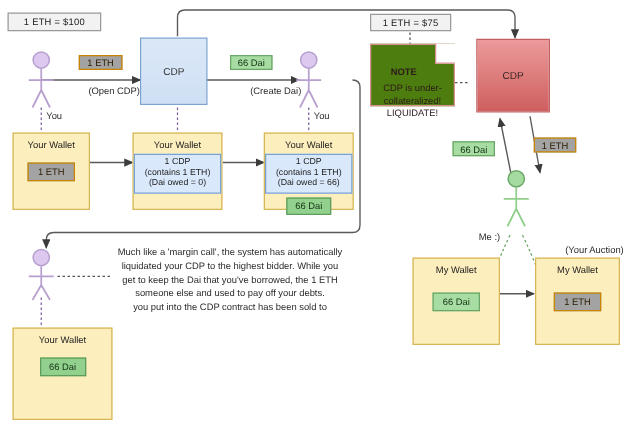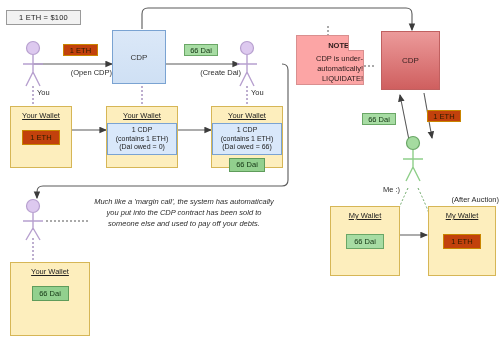--- a/index.html
+++ b/index.html
@@ -30,64 +30,64 @@
   }
   .cdp-red{
     background:linear-gradient(#ec9a9a,#cf5f5f);
     border:1px solid #c06060;
     display:flex;align-items:center;justify-content:center;
     font-size:8px;color:#3a2222;
   }
 
   
   .note{
-    background:#fca5a5;border:1px solid #d98f8f;
-    font-size:7.5px;color:#2c1b1b;text-align:right;line-height:10px;
-    padding-top:4px;
+    background:#4d7c0f;border:1px solid #d98f8f;
+    font-size:7.5px;color:#2c1b1b;text-align:center;line-height:10px;
+    padding-top:16px;
   }
   .note .note-title{font-weight:bold;font-size:7.5px;display:block;margin:1px 0 3px 0;padding-right:14px;}
   .note .fold{
     position:absolute;right:-1px;top:-1px;width:15px;height:15px;
     background:#ffffff;border-left:1px solid #d98f8f;border-bottom:1px solid #d98f8f;
   }
 
   
   .wallet{
     background:#fdeebd;border:1px solid #d6b656;
     font-size:7.5px;color:#222;text-align:center;
   }
   .wallet-title{
-    text-decoration:underline;display:block;margin-top:4px;font-size:7.5px;color:#222;
+    display:block;margin-top:4px;font-size:7.5px;color:#222;
   }
   .cdp-chip{
     background:#d9e8fa;border:1px solid #7aa3d2;
     font-size:7px;line-height:8.6px;color:#1d1d1d;text-align:center;
     padding:2px 1px;
   }
   .chip-dai{
     background:#92d08e;border:1px solid #5f9c5b;
     font-size:7.5px;color:#123312;
     display:flex;align-items:center;justify-content:center;
   }
   .chip-dai-lite{
     background:#a7dca3;border:1px solid #6aa766;
     font-size:7.5px;color:#123312;
     display:flex;align-items:center;justify-content:center;
   }
   .chip-eth{
-    background:#c2410c;border:1px solid #c98500;
+    background:#a3a3a3;border:1px solid #c98500;
     font-size:7.5px;color:#2a1c00;
     display:flex;align-items:center;justify-content:center;
   }
 
   
   .caption{font-size:7.5px;color:#2b2b2b;text-align:right;white-space:nowrap;}
   .actorlabel{font-size:7.5px;color:#2b2b2b;white-space:nowrap;}
   .bodytext{
-    font-size:7.5px;color:#2b2b2b;line-height:11px;text-align:center;font-style:italic;
+    font-size:7.5px;color:#2b2b2b;line-height:11px;text-align:center;
   }
 
   svg{position:absolute;left:0;top:0;}
   .ln{stroke:#5a5a5a;stroke-width:1.1;fill:none;}
   .dash{stroke:#555;stroke-width:1;fill:none;stroke-dasharray:2 2;}
   .dash-p{stroke:#7c5fa0;stroke-width:1;fill:none;stroke-dasharray:2 2;}
   .dash-g{stroke:#6aa766;stroke-width:1;fill:none;stroke-dasharray:2 2;}
   .actor-p{stroke:#b7a0cf;stroke-width:1.4;fill:none;}
   .actor-g{stroke:#8fcf8a;stroke-width:1.4;fill:none;}
 </style>
@@ -154,34 +154,35 @@
     </g>
 
     <g>
       <circle cx="33" cy="206" r="6.5" fill="#ddc9ef" stroke="#b7a0cf" stroke-width="1.2"></circle>
       <path class="actor-p" d="M33,213 L33,230 M23,221 L43,221 M33,228 L26,240 M33,228 L40,240"></path>
     </g>
   </svg>
 
   <div class="abs pricetag" style="left:6px;top:10px;width:75px;height:15px;">1 ETH = $100</div>
 
+  <div class="abs pricetag" style="left:296px;top:11px;width:65px;height:14px;">1 ETH = $75</div>
 
   <div class="abs cdp-blue" style="left:112px;top:30px;width:54px;height:54px;">
     <span>CDP</span>
   </div>
 
   <div class="abs cdp-red" style="left:381px;top:31px;width:59px;height:59px;">
     <span>CDP</span>
   </div>
 
   <div class="abs note" style="left:296px;top:35px;width:68px;height:50px;">
     <span class="fold"></span>
     <span class="note-title">NOTE</span>
     <div>CDP is under-</div>
-    <div>automatically!</div>
+    <div>collateralized!</div>
     <div>LIQUIDATE!</div>
   </div>
 
   <div class="abs chip-eth" style="left:63px;top:44px;width:35px;height:12px;">1 ETH</div>
   <div class="abs caption" style="left:52px;top:68px;width:60px;">(Open CDP)</div>
 
   <div class="abs chip-dai-lite" style="left:184px;top:44px;width:34px;height:12px;">66 Dai</div>
   <div class="abs caption" style="left:181px;top:68px;width:60px;">(Create Dai)</div>
 
   <div class="abs chip-dai-lite" style="left:362px;top:113px;width:34px;height:12px;">66 Dai</div>
@@ -219,25 +220,27 @@
   <div class="abs wallet" style="left:10px;top:262px;width:80px;height:74px;">
     <span class="wallet-title">Your Wallet</span>
     <div class="chip-dai" style="margin:10px auto 0 auto;width:35px;height:13px;">66 Dai</div>
   </div>
 
   <div class="abs wallet" style="left:330px;top:206px;width:70px;height:70px;">
     <span class="wallet-title">My Wallet</span>
     <div class="chip-dai-lite" style="margin:14px auto 0 auto;width:36px;height:13px;">66 Dai</div>
   </div>
 
-  <div class="abs caption" style="left:421px;top:195px;width:78px;">(After Auction)</div>
+  <div class="abs caption" style="left:421px;top:195px;width:78px;">(Your Auction)</div>
   <div class="abs wallet" style="left:428px;top:206px;width:68px;height:70px;">
     <span class="wallet-title">My Wallet</span>
     <div class="chip-eth" style="margin:14px auto 0 auto;width:36px;height:13px;">1 ETH</div>
   </div>
 
   <div class="abs bodytext" style="left:86px;top:196px;width:196px;">
     <div>Much like a 'margin call', the system has automatically</div>
+    <div>liquidated your CDP to the highest bidder. While you</div>
+    <div>get to keep the Dai that you've borrowed, the 1 ETH</div>
+    <div>someone else and used to pay off your debts.</div>
     <div>you put into the CDP contract has been sold to</div>
-    <div>someone else and used to pay off your debts.</div>
   </div>
 
 </div>
 
 </body></html>

